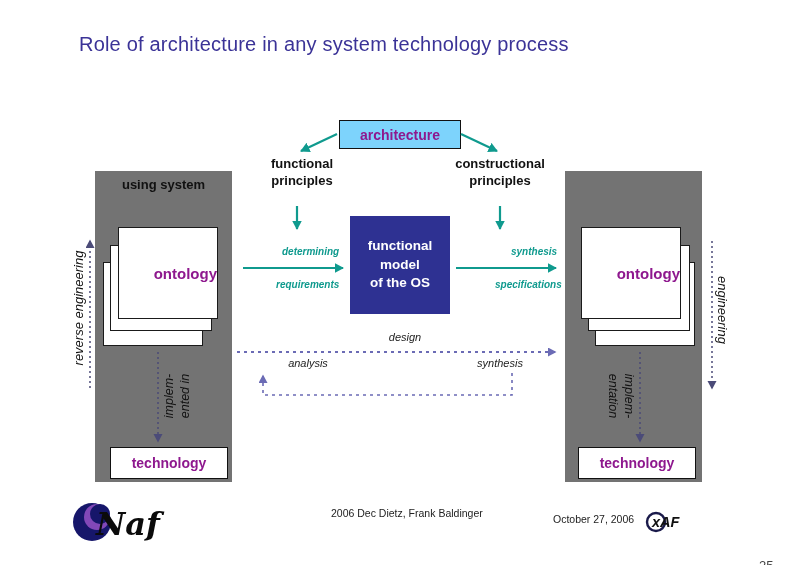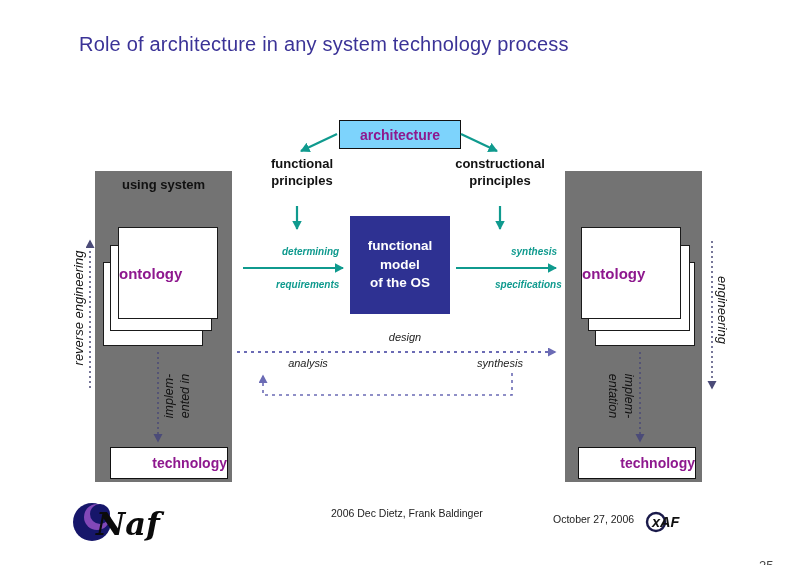--- a/index.html
+++ b/index.html
@@ -22,24 +22,24 @@
   }
   .principle.left{left:252px;width:100px;}
   .principle.right{left:440px;width:120px;}
   
   .panel{top:171px;width:137px;height:311px;background:#737373;}
   .panel.left{left:95px;}
   .panel.right{left:565px;}
   .panel-title{position:absolute;top:6px;left:0;width:100%;text-align:center;
     font-weight:bold;font-size:13px;line-height:1.3;color:#111;}
   .sheet{position:absolute;background:#fff;border:1.4px solid #1a1a1a;}
-  .sheet.front{display:flex;align-items:center;justify-content:flex-start;}
+  .sheet.front{display:flex;align-items:center;justify-content:flex-end;}
   .ontology{font-weight:bold;font-size:15px;color:#8e188e;}
   .tech-box{position:absolute;background:#fff;border:1.6px solid #111;
-    display:flex;align-items:center;justify-content:flex-end;
+    display:flex;align-items:center;justify-content:center;
     font-weight:bold;font-size:14px;color:#8e188e;}
   .panel.left .tech-box{left:15px;top:276px;width:116px;height:30px;}
   .panel.right .tech-box{left:13px;top:276px;width:116px;height:30px;}
   
   .model-box{
     left:350px;top:216px;width:100px;height:98px;background:#2e3192;
     display:flex;flex-direction:column;align-items:center;justify-content:center;
     color:#fff;font-weight:bold;font-size:13.5px;line-height:1.4;text-align:center;
   }
   

